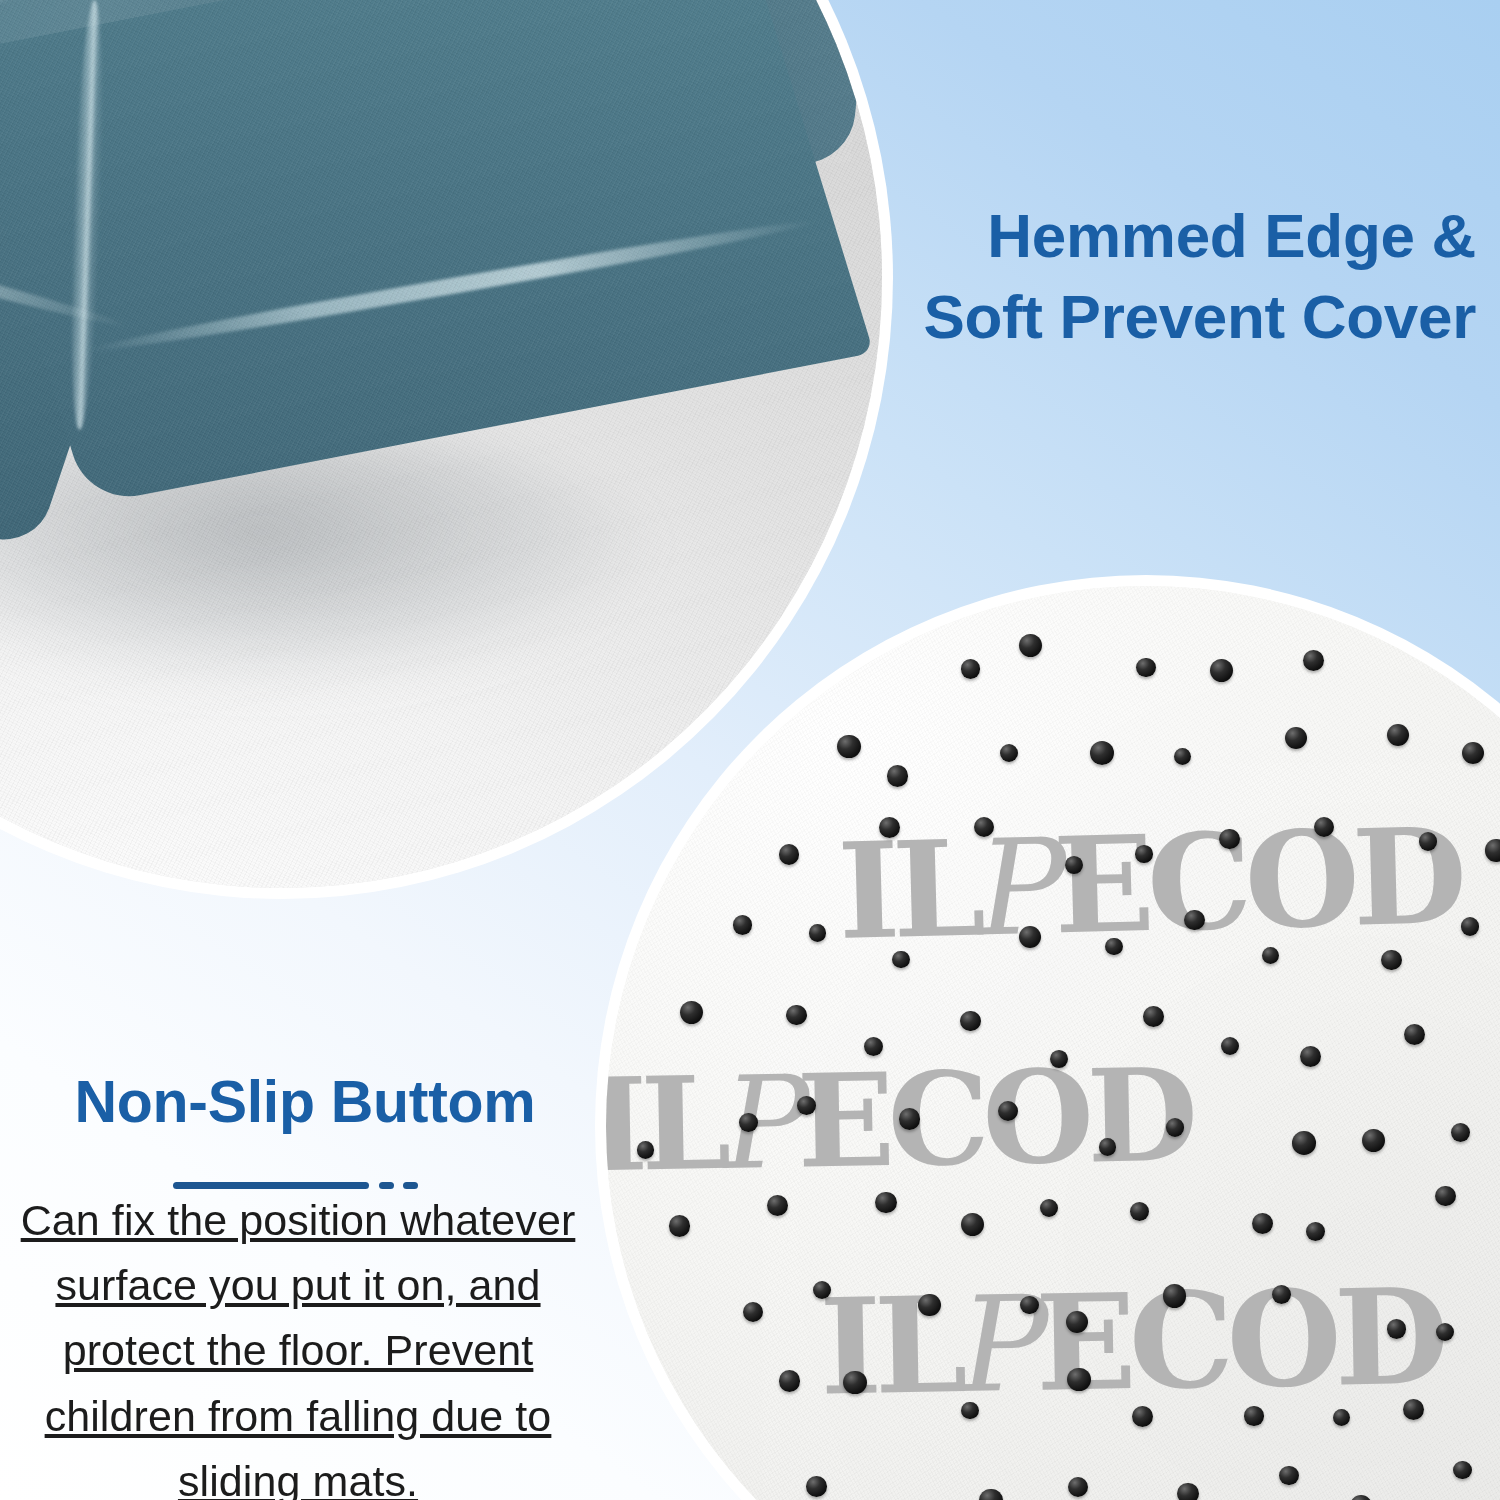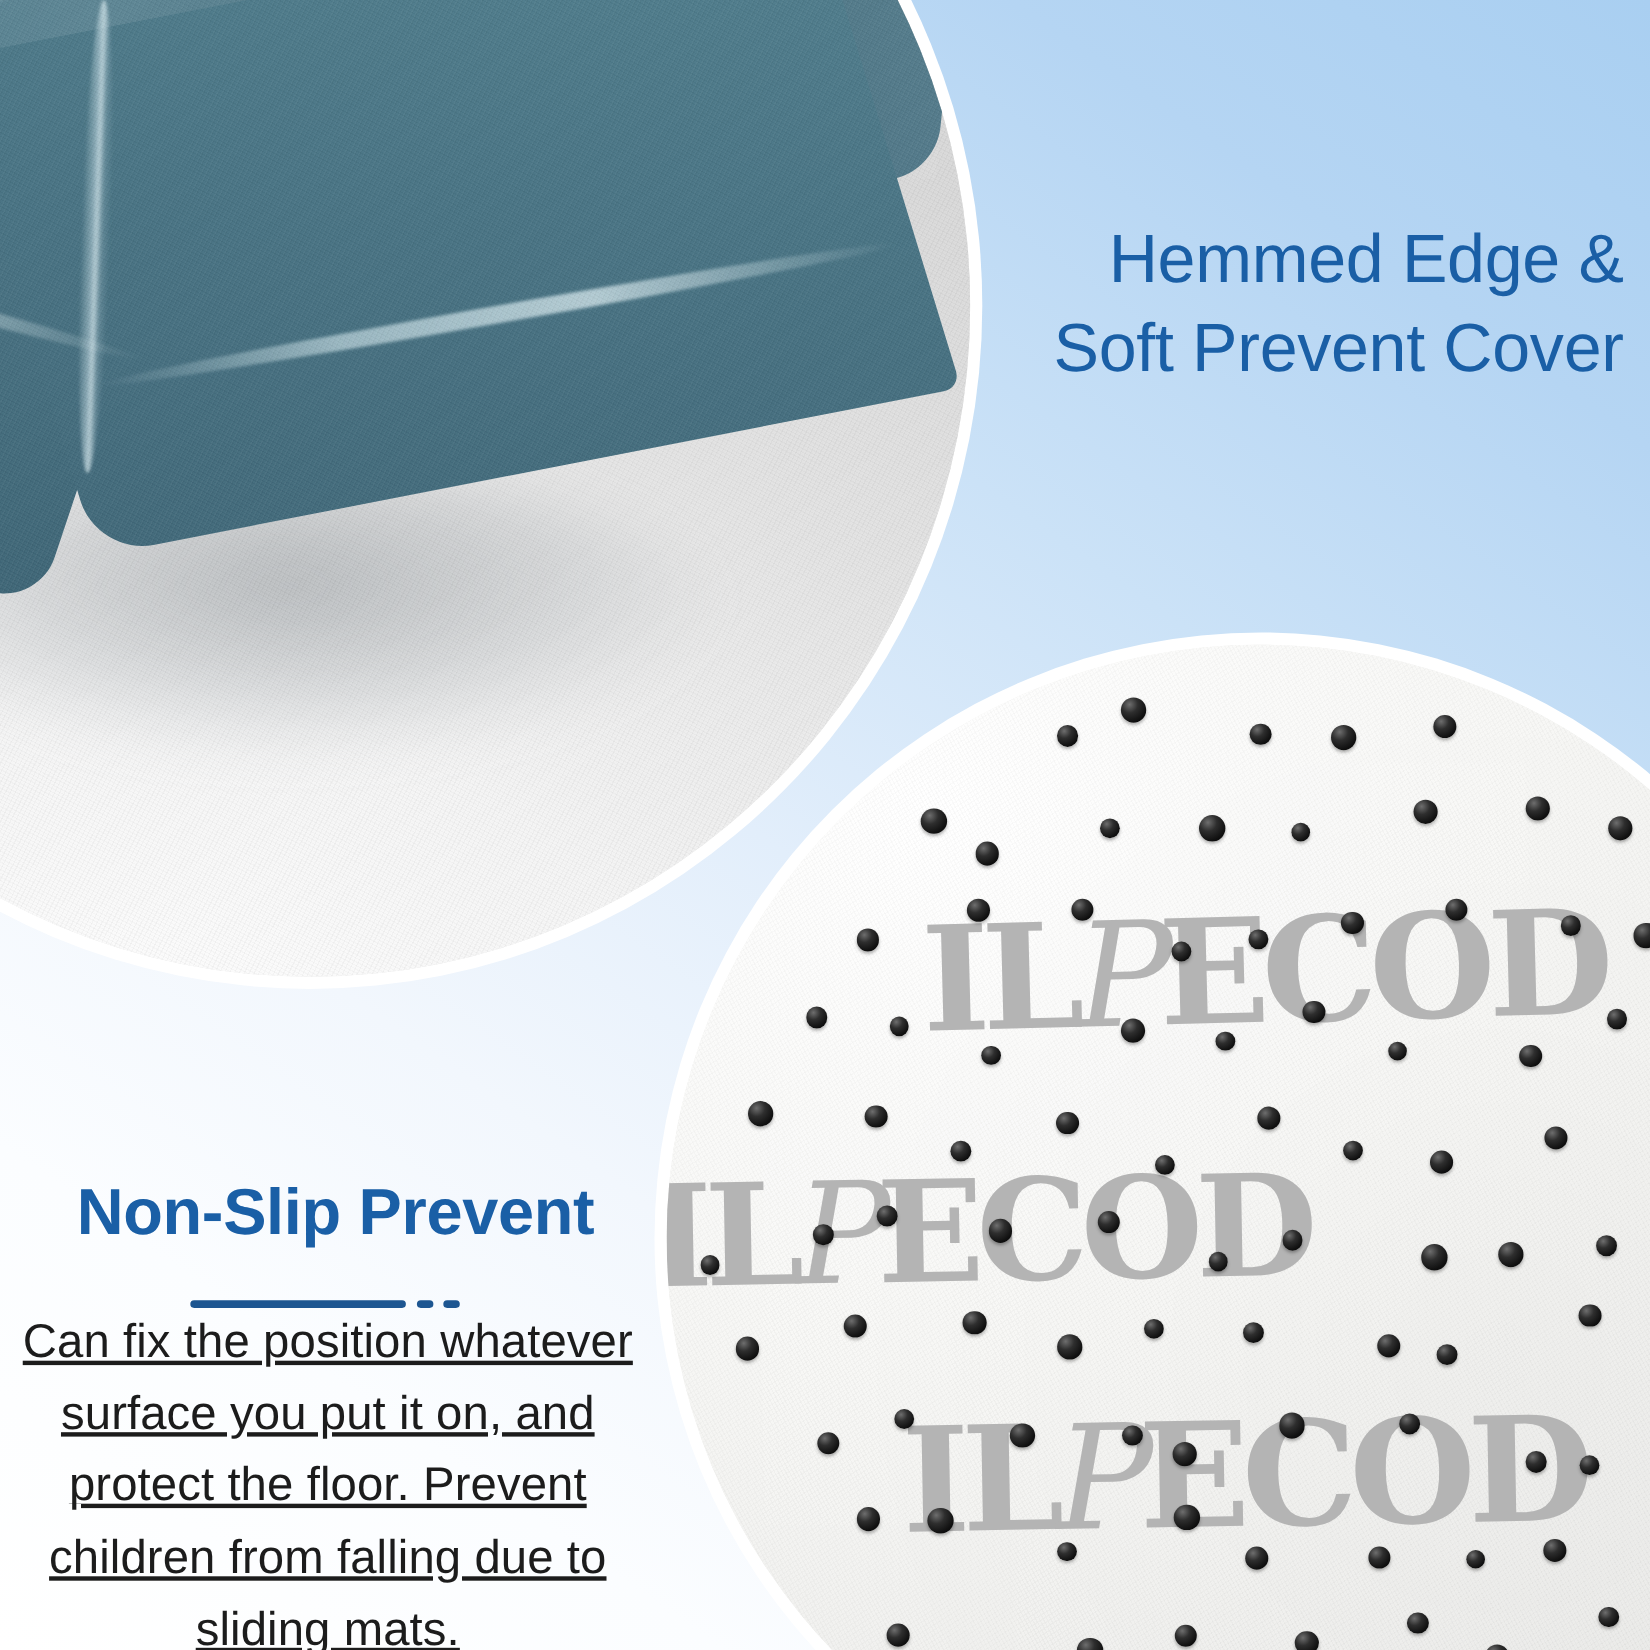--- a/index.html
+++ b/index.html
@@ -195,21 +195,21 @@
   }
 
   
   #heading-hemmed {
     position:absolute;
     right:24px; top:196px;
     width:760px;
     text-align:right;
     font-size:62px;
     line-height:1.30;
-    font-weight:400;
+    font-weight:700;
     color:#1a5fa6;
     letter-spacing:-.005em;
   }
   #heading-hemmed .line { display:block; }
 
   #nonslip-block {
     position:absolute;
     left:18px; top:1068px;
     width:560px;
   }
@@ -374,21 +374,21 @@
         <span class="dot" style="left: 846.956px; top: 874.557px; width: 18.742px; height: 18.742px;"></span>
       </div>
   </div>
 
   <div id="heading-hemmed">
     <span class="line">Hemmed Edge &amp;</span>
     <span class="line">Soft Prevent Cover</span>
   </div>
 
   <div id="nonslip-block">
-    <div id="heading-nonslip">Non-Slip Prevent</div>
+    <div id="heading-nonslip">Non-Slip Buttom</div>
 
     <div id="divider">
       <span class="bar"></span>
       <span class="dash-a"></span>
       <span class="dash-b"></span>
     </div>
 
     <div id="nonslip-body">Can fix the position whatever surface you put it on, and protect the floor. Prevent children from falling due to sliding mats.</div>
   </div>
 

